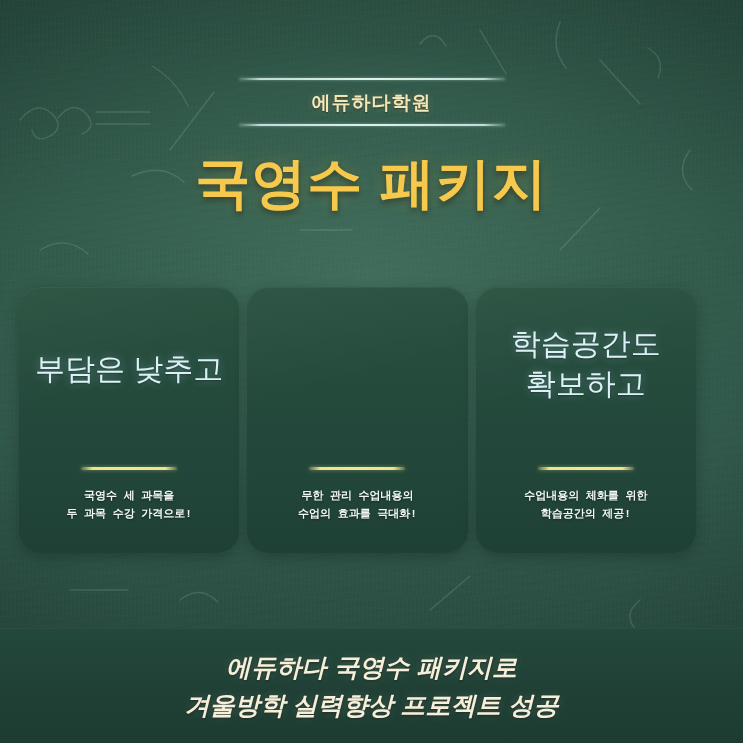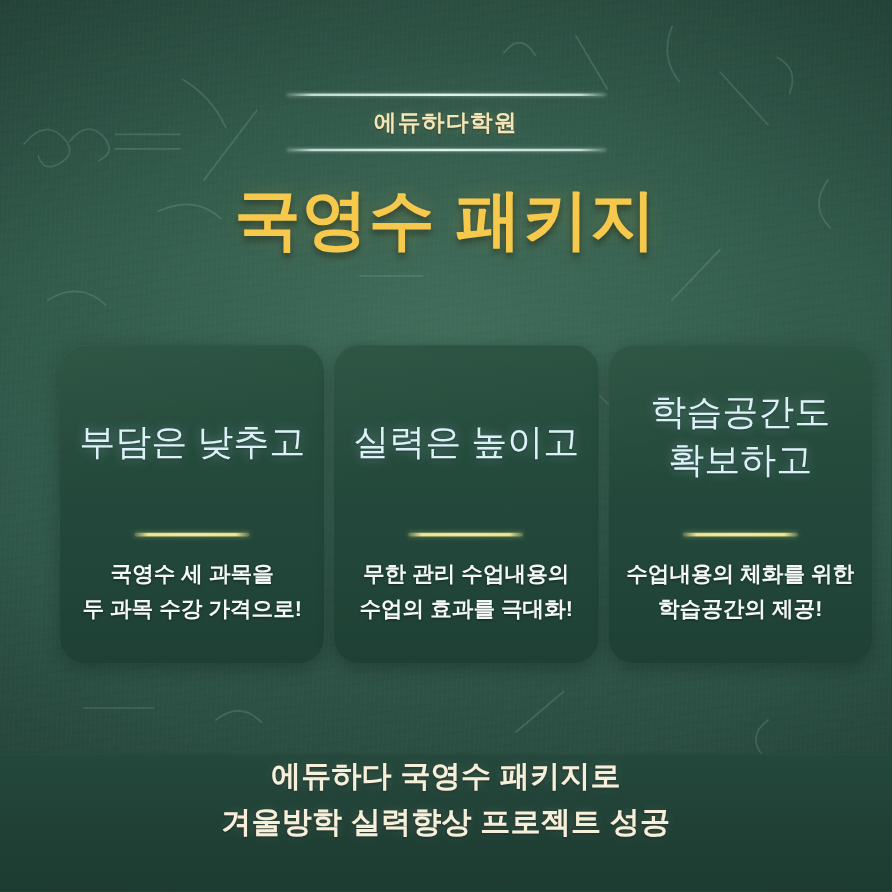--- a/index.html
+++ b/index.html
@@ -87,21 +87,21 @@
     color: #f6c94c;
     text-shadow:
       0 0 16px rgba(246,201,76,0.22),
       0 3px 6px rgba(0,0,0,0.45);
   }
 
   
   .cards-row {
     position: absolute;
     top: 287px;
-    left: 50px;
+    left: 19px;
     width: 677px;
     height: 266px;
     display: flex;
     gap: 8px;
   }
   .card {
     position: relative;
     flex: 1 1 0;
     border-radius: 22px;
     background:
@@ -141,40 +141,43 @@
         rgba(232,224,136,0.25) 100%);
     box-shadow: 0 0 4px rgba(236,227,142,0.4);
     margin-top: auto;
   }
   .card-1 .card-divider,
   .card-2 .card-divider,
   .card-3 .card-divider { margin-top: auto; margin-bottom: 0; }
 
   .card-sub {
     color: #f3f8f6;
-    font-size: 18px;
+    font-size: 11px;
     font-weight: 700;
     line-height: 1.65;
     text-align: center;
     white-space: pre-line;
     padding: 17px 0 30px;
     text-shadow: 0 1px 2px rgba(0,0,0,0.45);
+    font-family: Liberation Mono, monospace;
   }
 
   
   .footer-band {
     position: absolute;
     left: 0;
     right: 0;
     top: 628px;
     height: 115px;
     background: linear-gradient(180deg, #24483c 0%, #204036 55%, #1d3b31 100%);
     box-shadow: inset 0 1px 0 rgba(255,255,255,0.035);
     display: flex;
+    align-items: center;
     justify-content: center;
+    font-style: italic;
   }
   .footer-text {
     color: #f6f0da;
     font-size: 25px;
     font-weight: 700;
     line-height: 1.52;
     text-align: center;
     white-space: pre-line;
     letter-spacing: 0.2px;
     text-shadow: 0 0 8px rgba(246,240,218,0.18), 0 1px 3px rgba(0,0,0,0.5);
@@ -228,21 +231,20 @@
   <div class="cards-row">
 
     <div class="card card-1">
       <div class="card-heading">부담은 낮추고</div>
       <div class="card-divider"></div>
       <div class="card-sub">국영수 세 과목을
 두 과목 수강 가격으로!</div>
     </div>
 
     <div class="card card-2">
-      <div class="card-heading">실력은 높이고</div>
       <div class="card-divider"></div>
       <div class="card-sub">무한 관리 수업내용의
 수업의 효과를 극대화!</div>
     </div>
 
     <div class="card card-3">
       <div class="card-heading">학습공간도
 확보하고</div>
       <div class="card-divider"></div>
       <div class="card-sub">수업내용의 체화를 위한

